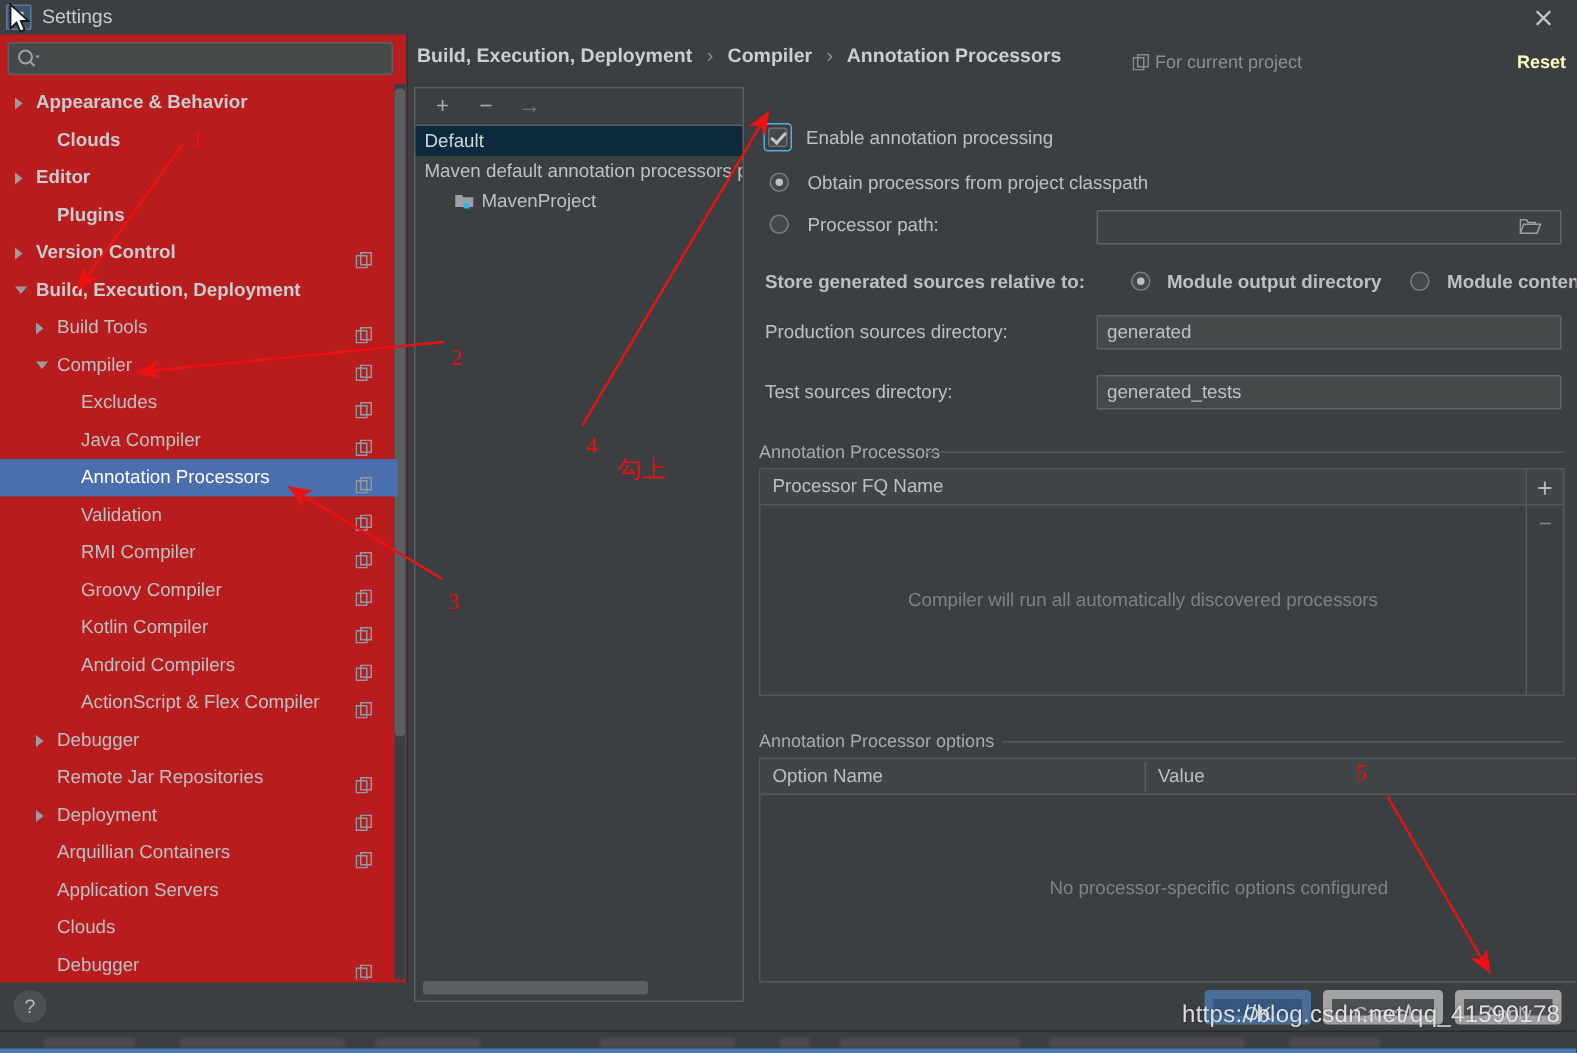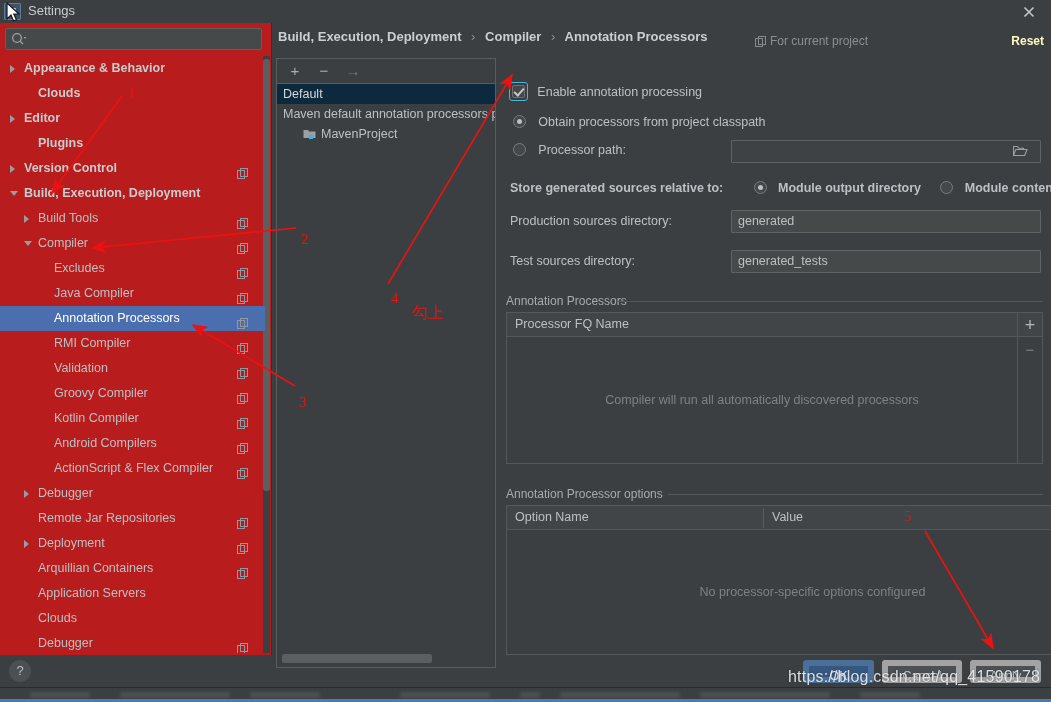--- a/index.html
+++ b/index.html
@@ -382,28 +382,28 @@
               </svg></span>
           </div>
           <div class="tree-row sel">
             <span class="lbl" style="left: 54px;">Annotation Processors</span>
             <span class="copy-ico"><svg width="11" height="11" viewBox="0 0 11 11">
                 <rect x="0.5" y="2.5" width="7" height="8" fill="none" stroke="#9297a0" stroke-width="1"></rect>
                 <rect x="3.5" y="0.5" width="7" height="8" fill="none" stroke="#9297a0" stroke-width="1"></rect>
               </svg></span>
           </div>
           <div class="tree-row">
+            <span class="lbl" style="left: 54px;">Validation</span>
+            <span class="copy-ico"><svg width="11" height="11" viewBox="0 0 11 11">
+                <rect x="0.5" y="2.5" width="7" height="8" fill="none" stroke="#9297a0" stroke-width="1"></rect>
+                <rect x="3.5" y="0.5" width="7" height="8" fill="none" stroke="#9297a0" stroke-width="1"></rect>
+              </svg></span>
+          </div>
+          <div class="tree-row">
             <span class="lbl" style="left: 54px;">RMI Compiler</span>
-            <span class="copy-ico"><svg width="11" height="11" viewBox="0 0 11 11">
-                <rect x="0.5" y="2.5" width="7" height="8" fill="none" stroke="#9297a0" stroke-width="1"></rect>
-                <rect x="3.5" y="0.5" width="7" height="8" fill="none" stroke="#9297a0" stroke-width="1"></rect>
-              </svg></span>
-          </div>
-          <div class="tree-row">
-            <span class="lbl" style="left: 54px;">Validation</span>
             <span class="copy-ico"><svg width="11" height="11" viewBox="0 0 11 11">
                 <rect x="0.5" y="2.5" width="7" height="8" fill="none" stroke="#9297a0" stroke-width="1"></rect>
                 <rect x="3.5" y="0.5" width="7" height="8" fill="none" stroke="#9297a0" stroke-width="1"></rect>
               </svg></span>
           </div>
           <div class="tree-row">
             <span class="lbl" style="left: 54px;">Groovy Compiler</span>
             <span class="copy-ico"><svg width="11" height="11" viewBox="0 0 11 11">
                 <rect x="0.5" y="2.5" width="7" height="8" fill="none" stroke="#9297a0" stroke-width="1"></rect>
                 <rect x="3.5" y="0.5" width="7" height="8" fill="none" stroke="#9297a0" stroke-width="1"></rect>

